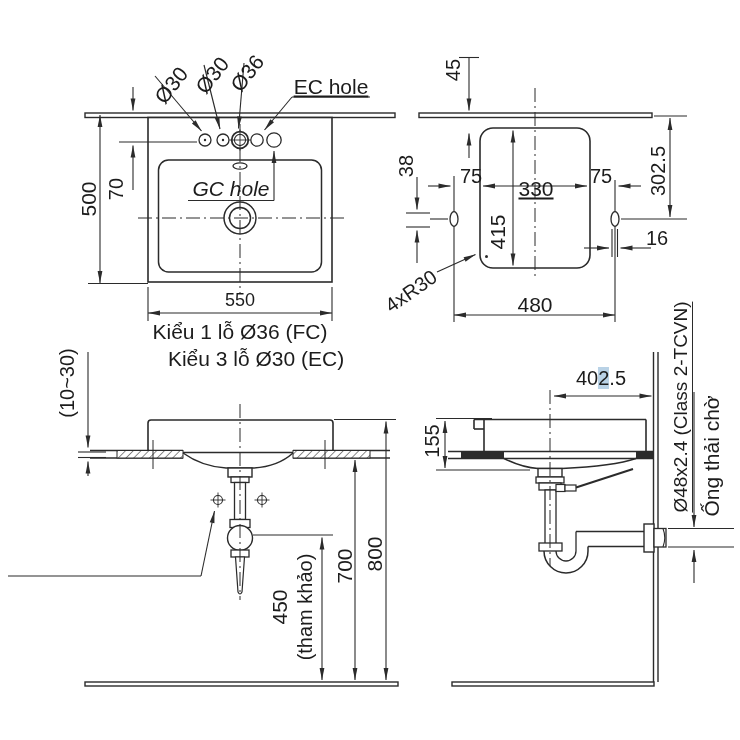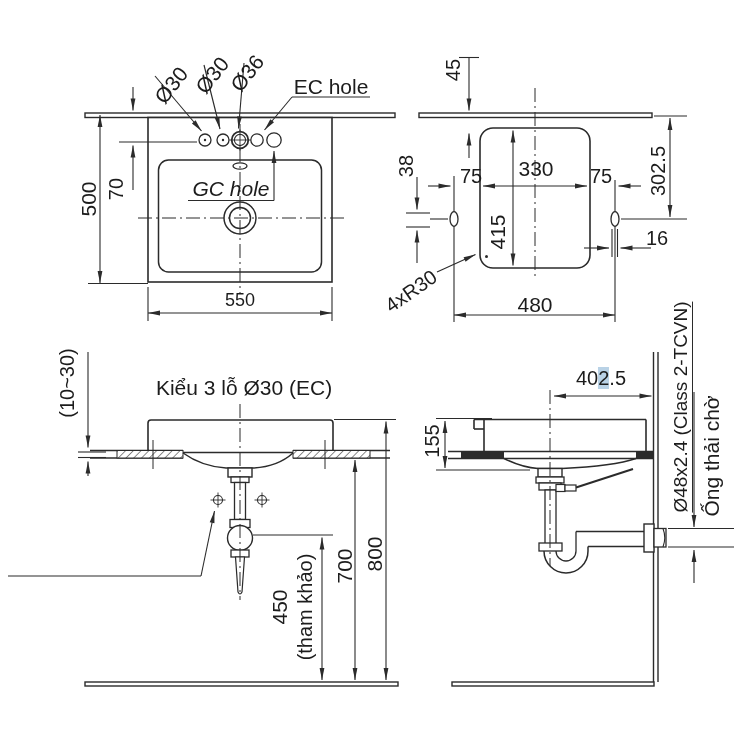--- a/index.html
+++ b/index.html
@@ -201,31 +201,32 @@
       <line x1="668" y1="547" x2="734" y2="547"></line>
       <line x1="694" y1="392" x2="694" y2="527" marker-end="url(#ah)"></line>
       <line x1="694" y1="583" x2="694" y2="550" marker-end="url(#ah)"></line>
     </g>
   </g>
 </svg>
 
 <div class="lbl d s21" style="left:171px;top:85px;">Ø30</div>
 <div class="lbl d s21" style="left:212px;top:75px;">Ø30</div>
 <div class="lbl d s21" style="left:247px;top:73px;">Ø36</div>
-<div class="lbl s21" style="left:331px;top:86px;">EC hole</div>
+<div class="lbl s21" style="left:331px;top:86px;text-decoration:underline;">EC hole</div>
 <div class="lbl s21" style="left:231px;top:188px;font-style:italic;">GC hole</div>
 <div class="lbl v s21" style="left:88px;top:199px;">500</div>
 <div class="lbl v s20" style="left:116px;top:189px;">70</div>
 <div class="lbl s22" style="left:240px;top:300px;">550</div>
-<div class="lbl s21" style="left:244px;top:358px;margin-top:29px;">Kiểu 3 lỗ Ø30 (EC)</div>
+<div class="lbl s21" style="left:240px;top:331px;">Kiểu 1 lỗ Ø36 (FC)</div>
+<div class="lbl s21" style="left:256px;top:358px;">Kiểu 3 lỗ Ø30 (EC)</div>
 
 <div class="lbl v s20" style="left:453px;top:70px;">45</div>
 <div class="lbl v s20" style="left:406px;top:166px;">38</div>
 <div class="lbl s20" style="left:471px;top:176px;">75</div>
-<div class="lbl s21" style="left:536px;top:168px;">330</div>
+<div class="lbl s21" style="left:536px;top:188px;text-decoration:underline;">330</div>
 <div class="lbl s20" style="left:601px;top:176px;">75</div>
 <div class="lbl v s21" style="left:497px;top:232px;">415</div>
 <div class="lbl v s20" style="left:658px;top:171px;">302.5</div>
 <div class="lbl s20" style="left:657px;top:238px;">16</div>
 <div class="lbl r35 s20" style="left:411px;top:291px;">4xR30</div>
 <div class="lbl s21" style="left:535px;top:304px;">480</div>
 
 <div class="lbl v s20" style="left:67px;top:383px;">(10~30)</div>
 <div class="lbl v s21" style="left:279px;top:607px;">450</div>
 <div class="lbl v s20" style="left:305px;top:607px;">(tham khảo)</div>

